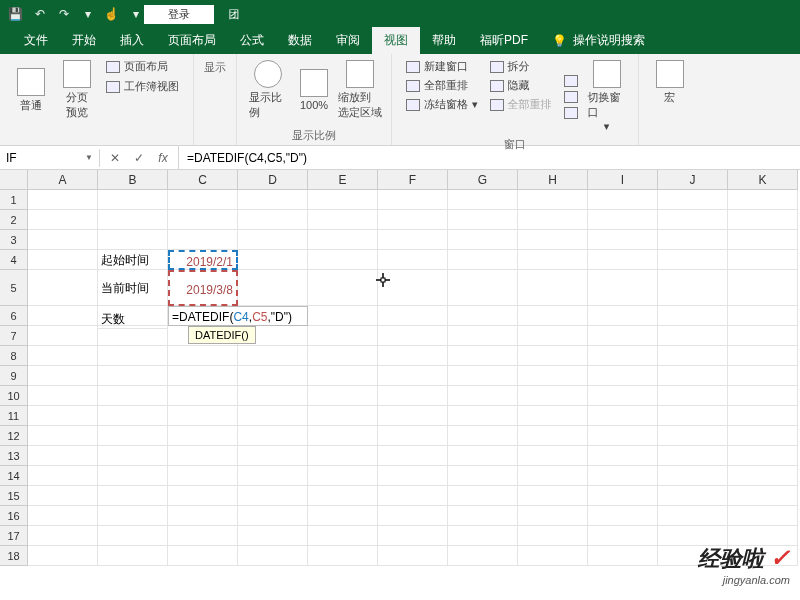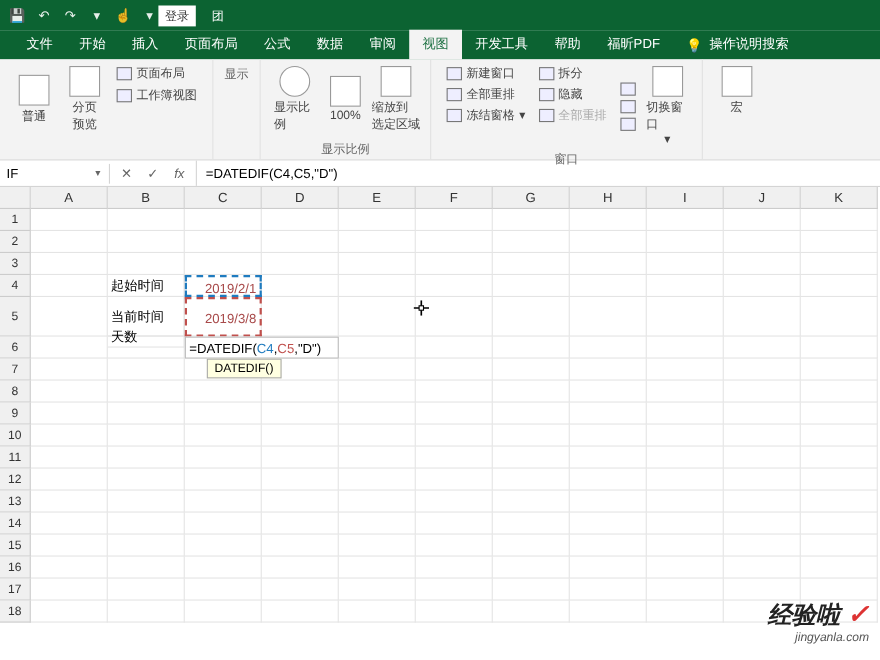--- a/index.html
+++ b/index.html
@@ -3,21 +3,21 @@
 <meta charset="utf-8">
 <style>
 * { margin: 0; padding: 0; box-sizing: border-box; font-family: "Microsoft YaHei", sans-serif; }
 body { background: #fff; width: 800px; height: 600px; overflow: hidden; position: relative; }
 
 
 .titlebar { background: #0c6332; height: 28px; display: flex; align-items: center; color: #fff; font-size: 12px; }
 .qat { display: flex; align-items: center; gap: 8px; padding-left: 8px; }
 .qat-icon { width: 16px; height: 16px; display: flex; align-items: center; justify-content: center; opacity: 0.9; cursor: pointer; }
 .title-text { flex: 1; text-align: center; font-size: 12px; }
-.login-btn { background: #fff; color: #333; padding: 2px 6px; font-size: 11px; margin-right: 8px; cursor: pointer; }
+.login-btn { background: #fff; color: #333; padding: 2px 24px; font-size: 11px; margin-right: 8px; cursor: pointer; }
 .win-btn { width: 24px; text-align: center; font-size: 11px; }
 
 
 .tabs { background: #0c6332; height: 26px; display: flex; align-items: flex-end; padding-left: 12px; gap: 0; }
 .tab { color: #fff; padding: 5px 12px; font-size: 12px; cursor: pointer; }
 .tab.active { background: #f3f3f3; color: #217346; }
 .tell-me { display: flex; align-items: center; color: #fff; font-size: 12px; padding: 5px 12px; gap: 6px; }
 
 
 .ribbon { background: #f3f3f3; height: 92px; border-bottom: 1px solid #d4d4d4; display: flex; }
@@ -85,21 +85,20 @@
 
 <div class="tabs">
   <div class="tab">文件</div>
   <div class="tab">开始</div>
   <div class="tab">插入</div>
   <div class="tab">页面布局</div>
   <div class="tab">公式</div>
   <div class="tab">数据</div>
   <div class="tab">审阅</div>
   <div class="tab active">视图</div>
-  <div class="tab">开发工具</div>
   <div class="tab">帮助</div>
   <div class="tab">福昕PDF</div>
   <div class="tell-me">
     <span>💡</span>
     <span>操作说明搜索</span>
   </div>
 </div>
 
 <div class="ribbon">
   <div class="group">
@@ -445,21 +444,21 @@
       <div class="cell" style="left: 420px; top: 0px; height: 20px; z-index: 0;"></div>
       <div class="cell" style="left: 350px; top: 0px; height: 20px; z-index: 0;"></div>
       <div class="cell" style="left: 280px; top: 0px; height: 20px; z-index: 0;"></div>
       <div class="cell" style="left: 210px; top: 0px; height: 20px; z-index: 0;"></div>
       <div class="cell" style="left: 140px; top: 0px; height: 20px; z-index: 0;"></div>
       <div class="cell" style="left: 70px; top: 0px; height: 20px; z-index: 0;"></div>
       <div class="cell" style="left: 0px; top: 0px; height: 20px; z-index: 0;"></div>
 
     <div class="cell" style="left:70px;top:60px">起始时间</div>
     <div class="cell" style="left:70px;top:80px;height:36px;line-height:36px">当前时间</div>
-    <div class="cell" style="left:70px;top:106px">天数</div>
+    <div class="cell" style="left:70px;top:119px">天数</div>
     <div class="cell c4-box" style="left:140px;top:60px">2019/2/1</div>
     <div class="cell c5-box" style="left:140px;top:80px">2019/3/8</div>
     <div class="cell c6-edit" style="left:140px;top:116px">
       <span>=DATEDIF(</span><span class="ref-c4">C4</span><span>,</span><span class="ref-c5">C5</span><span>,"D")</span>
     </div>
     <div class="tooltip" style="left:160px;top:136px">DATEDIF()</div>
     <div class="cursor-cross" style="left:348px;top:83px">
       <svg width="14" height="14">
           <path d="M7 0 L7 14 M0 7 L14 7" stroke="#000" stroke-width="1.5"></path>
           <rect x="5" y="5" width="4" height="4" fill="#fff" stroke="#000"></rect>

